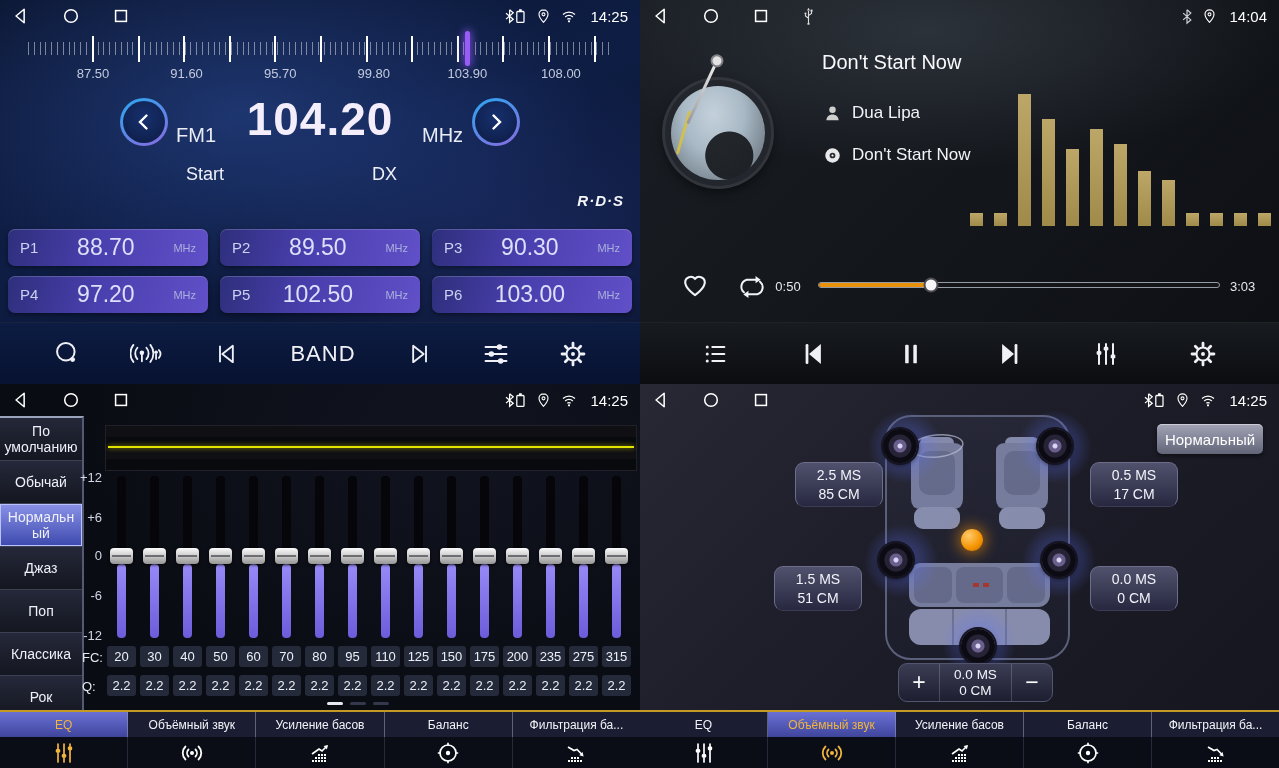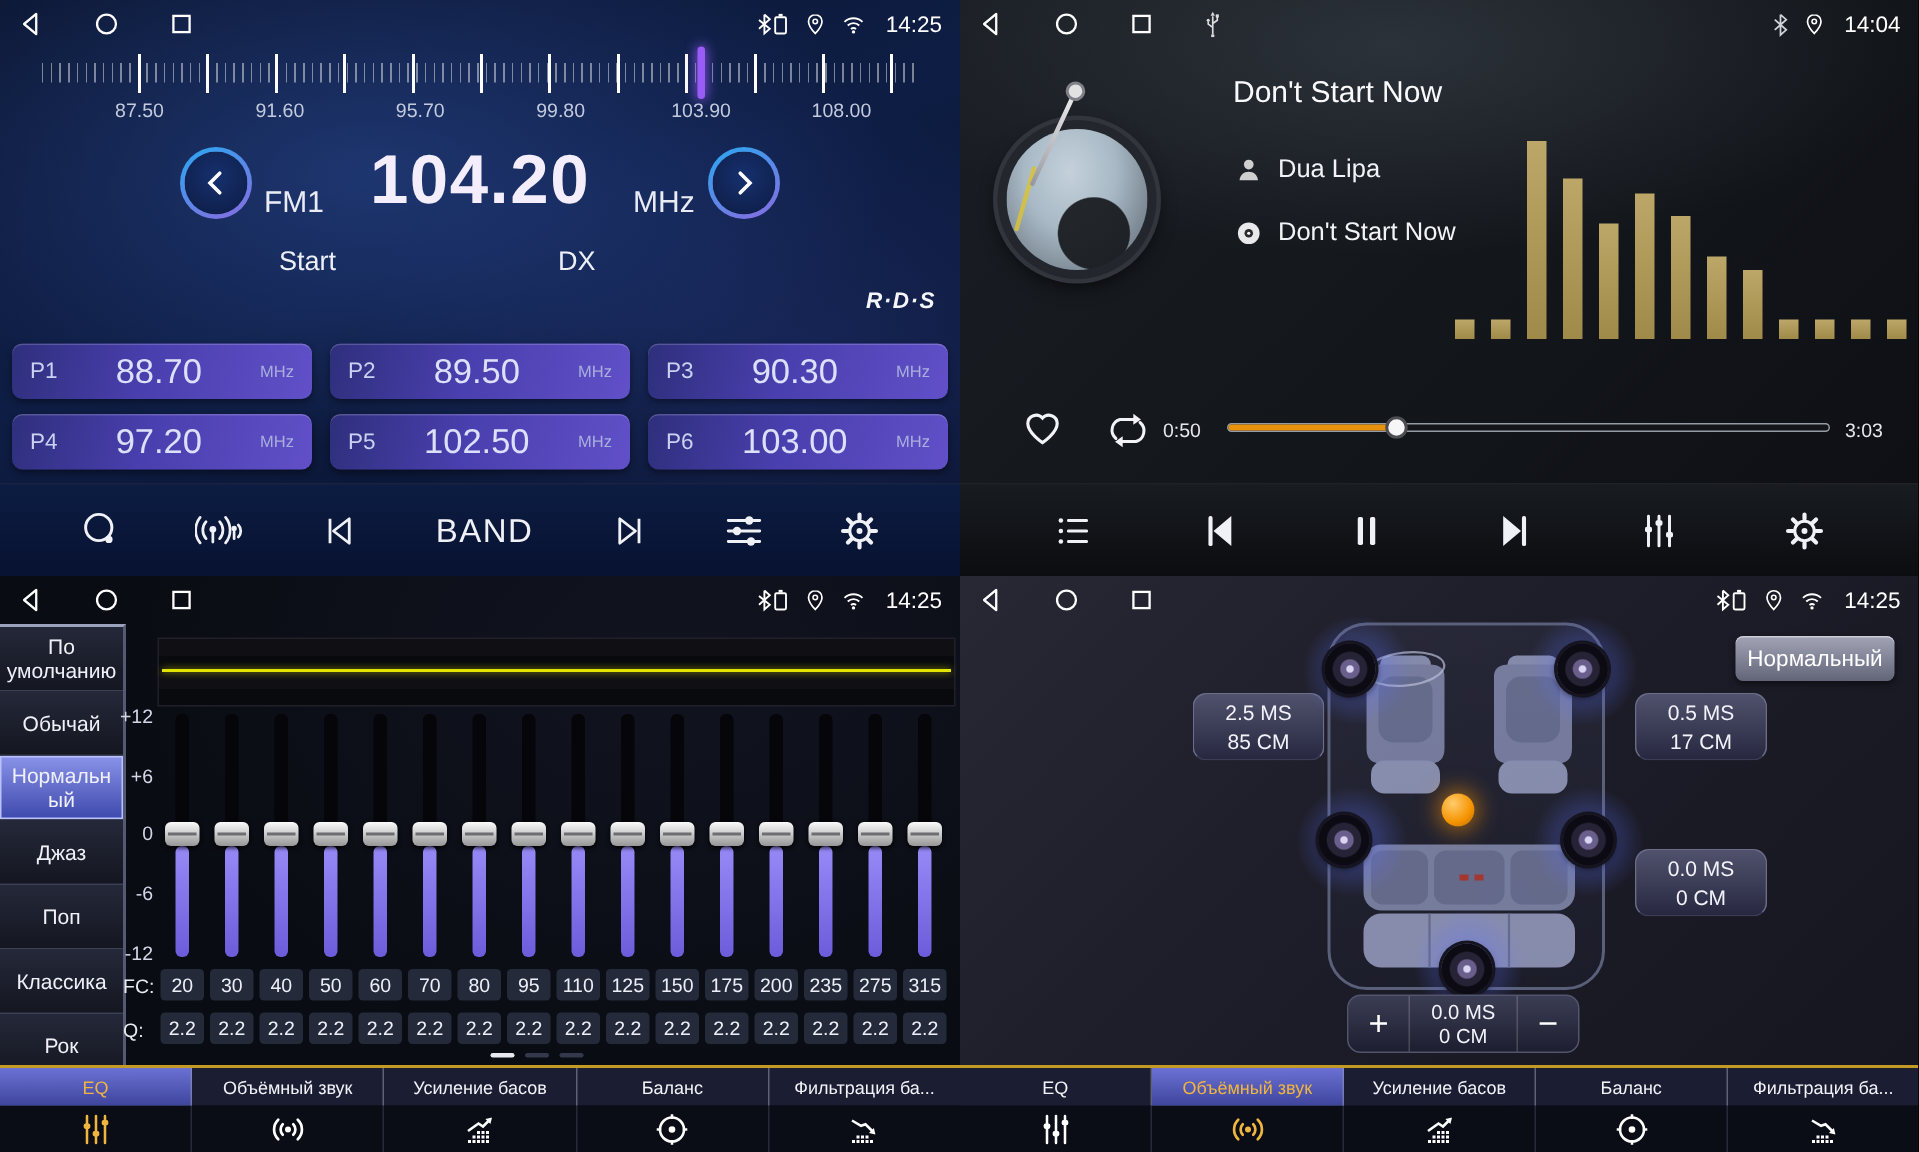--- a/index.html
+++ b/index.html
@@ -905,20 +905,24 @@
 
     <div class="profile-btn">Нормальный</div>
 
     <div class="delaybtn" style="left:134px; top:78px;margin-left:21px;">
       <span>2.5 MS</span>
       <span>85 CM</span>
     </div>
     <div class="delaybtn" style="left:450px; top:78px;">
       <span>0.5 MS</span>
       <span>17 CM</span>
+    </div>
+    <div class="delaybtn" style="left:134px; top:182px;">
+      <span>1.5 MS</span>
+      <span>51 CM</span>
     </div>
     <div class="delaybtn" style="left:450px; top:182px;">
       <span>0.0 MS</span>
       <span>0 CM</span>
     </div>
 
     <div class="carbox">
       <svg width="185" height="245" viewBox="0 0 185 245" style="position:absolute; inset:0;">
         <g opacity="0.92">
           <rect x="33" y="20" width="34" height="12" rx="6" fill="#8d93b4"></rect>

